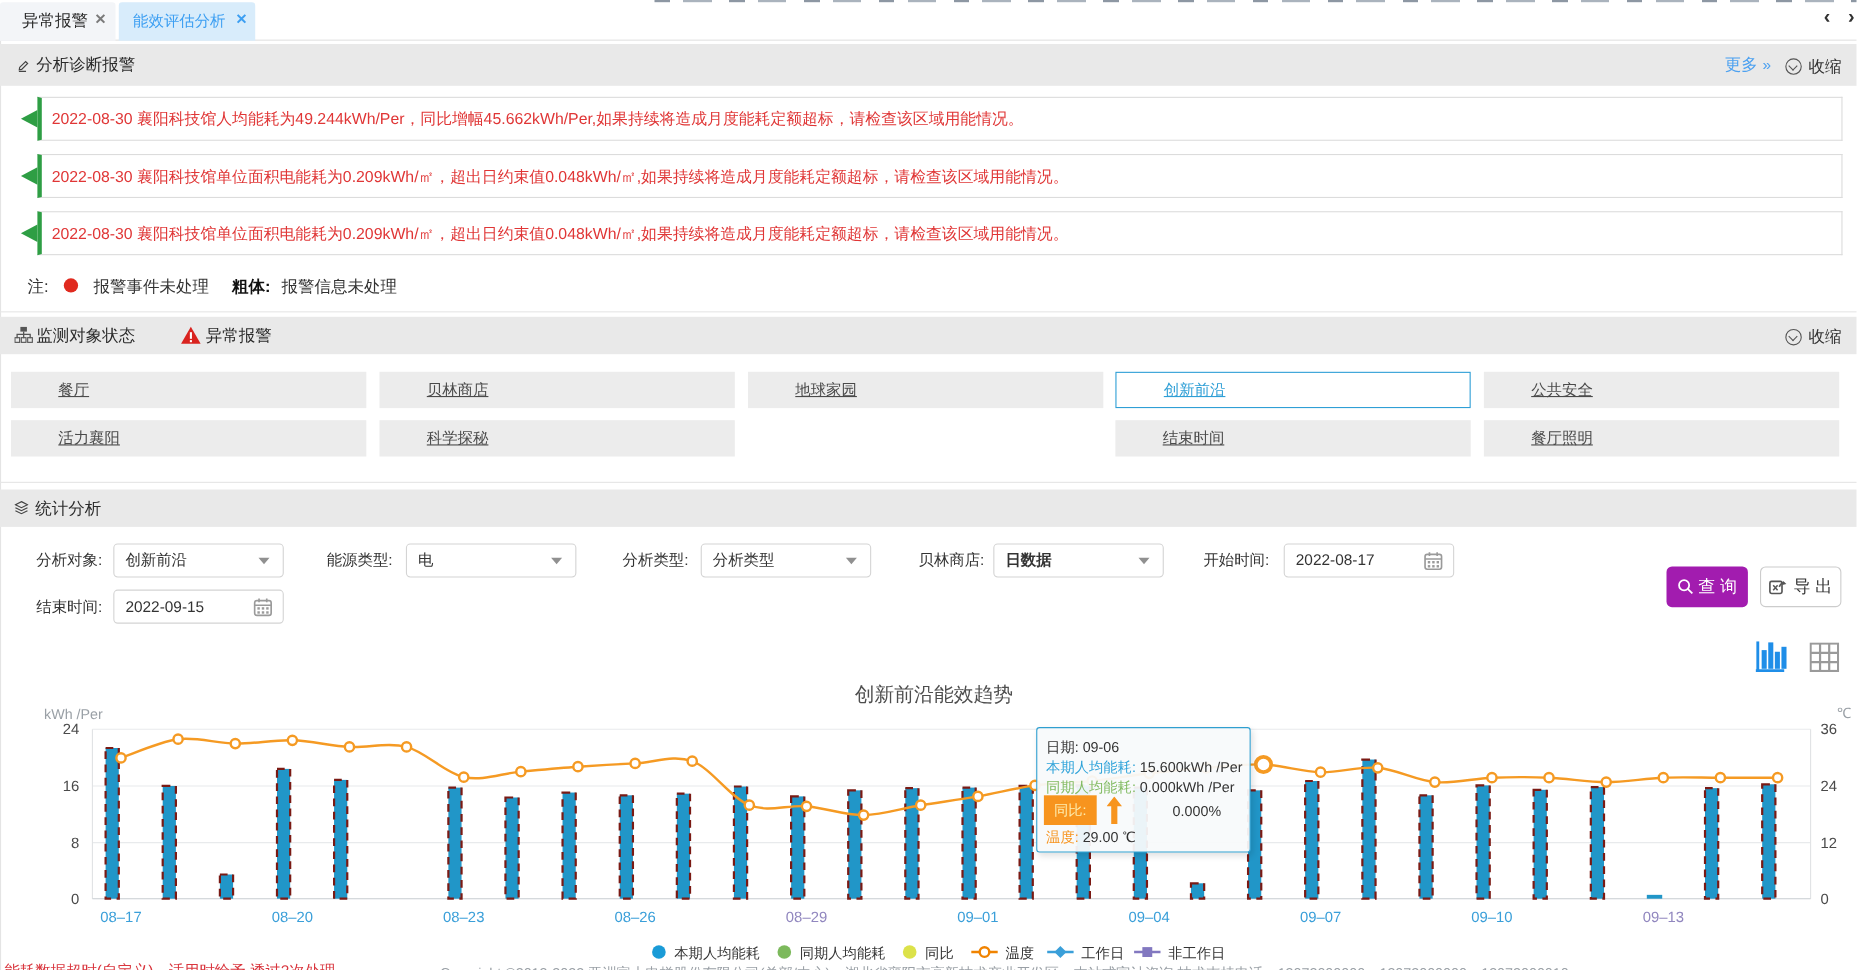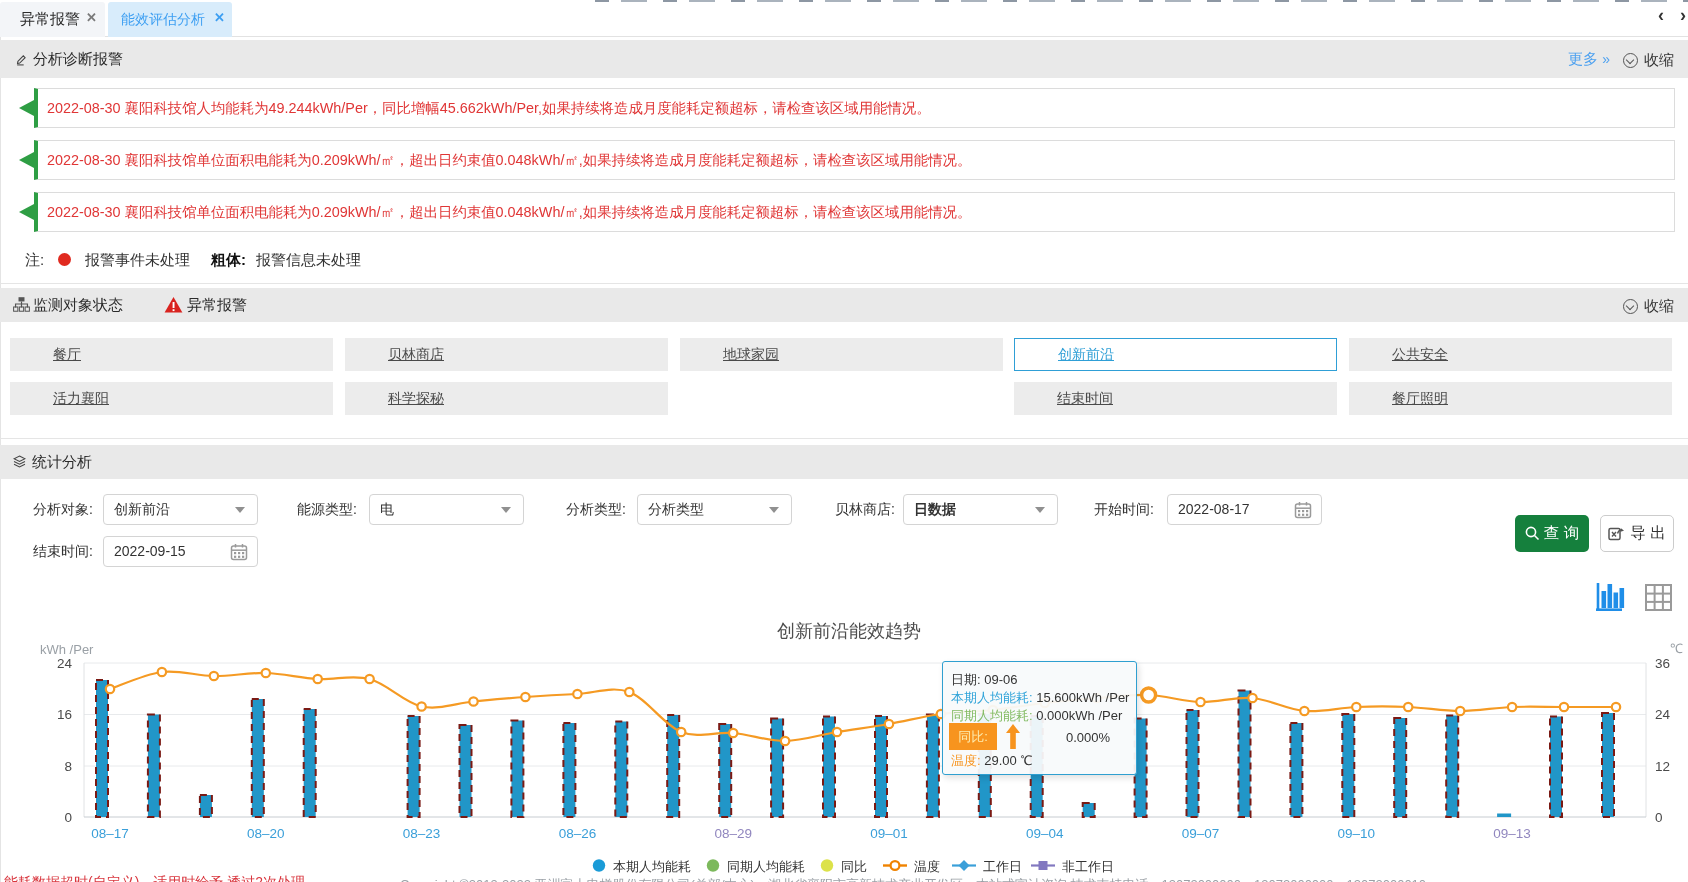--- a/index.html
+++ b/index.html
@@ -193,21 +193,21 @@
           <rect x="4" y="9" width="2.2" height="2.2"></rect>
           <rect x="8" y="9" width="2.2" height="2.2"></rect>
           <rect x="12" y="9" width="2.2" height="2.2"></rect>
           <rect x="4" y="12.7" width="2.2" height="2.2"></rect>
           <rect x="8" y="12.7" width="2.2" height="2.2"></rect>
           <rect x="12" y="12.7" width="2.2" height="2.2"></rect>
         </g>
   </svg>
 </div>
 
-<div class="abs" style="left:1515px;top:515px;width:74px;height:37px;background:#15803d;border-radius:5px;color:#fff;font-size:15.5px;display:flex;align-items:center;justify-content:center;gap:4px;">
+<div class="abs" style="left:1515px;top:515px;width:74px;height:37px;background:#a21caf;border-radius:5px;color:#fff;font-size:15.5px;display:flex;align-items:center;justify-content:center;gap:4px;">
   <svg width="15" height="15" viewBox="0 0 15 15">
         <circle cx="6" cy="6" r="4.6" fill="none" stroke="#fff" stroke-width="1.6"></circle>
         <line x1="9.5" y1="9.5" x2="13.5" y2="13.5" stroke="#fff" stroke-width="1.6"></line>
       </svg>
   <span>查 询</span>
     </div>
 <div class="abs" style="left:1600px;top:515px;width:74px;height:37px;background:#fff;border:1px solid #ccc;border-radius:5px;color:#333;font-size:15.5px;display:flex;align-items:center;justify-content:center;gap:5px;">
   <svg width="17" height="16" viewBox="0 0 17 16">
     <rect x="1" y="2.5" width="11" height="11" rx="1.5" fill="none" stroke="#555" stroke-width="1.5"></rect>
     <path d="M4 6 L8 10.5 M8 6 L4 10.5" stroke="#555" stroke-width="1.4"></path>

